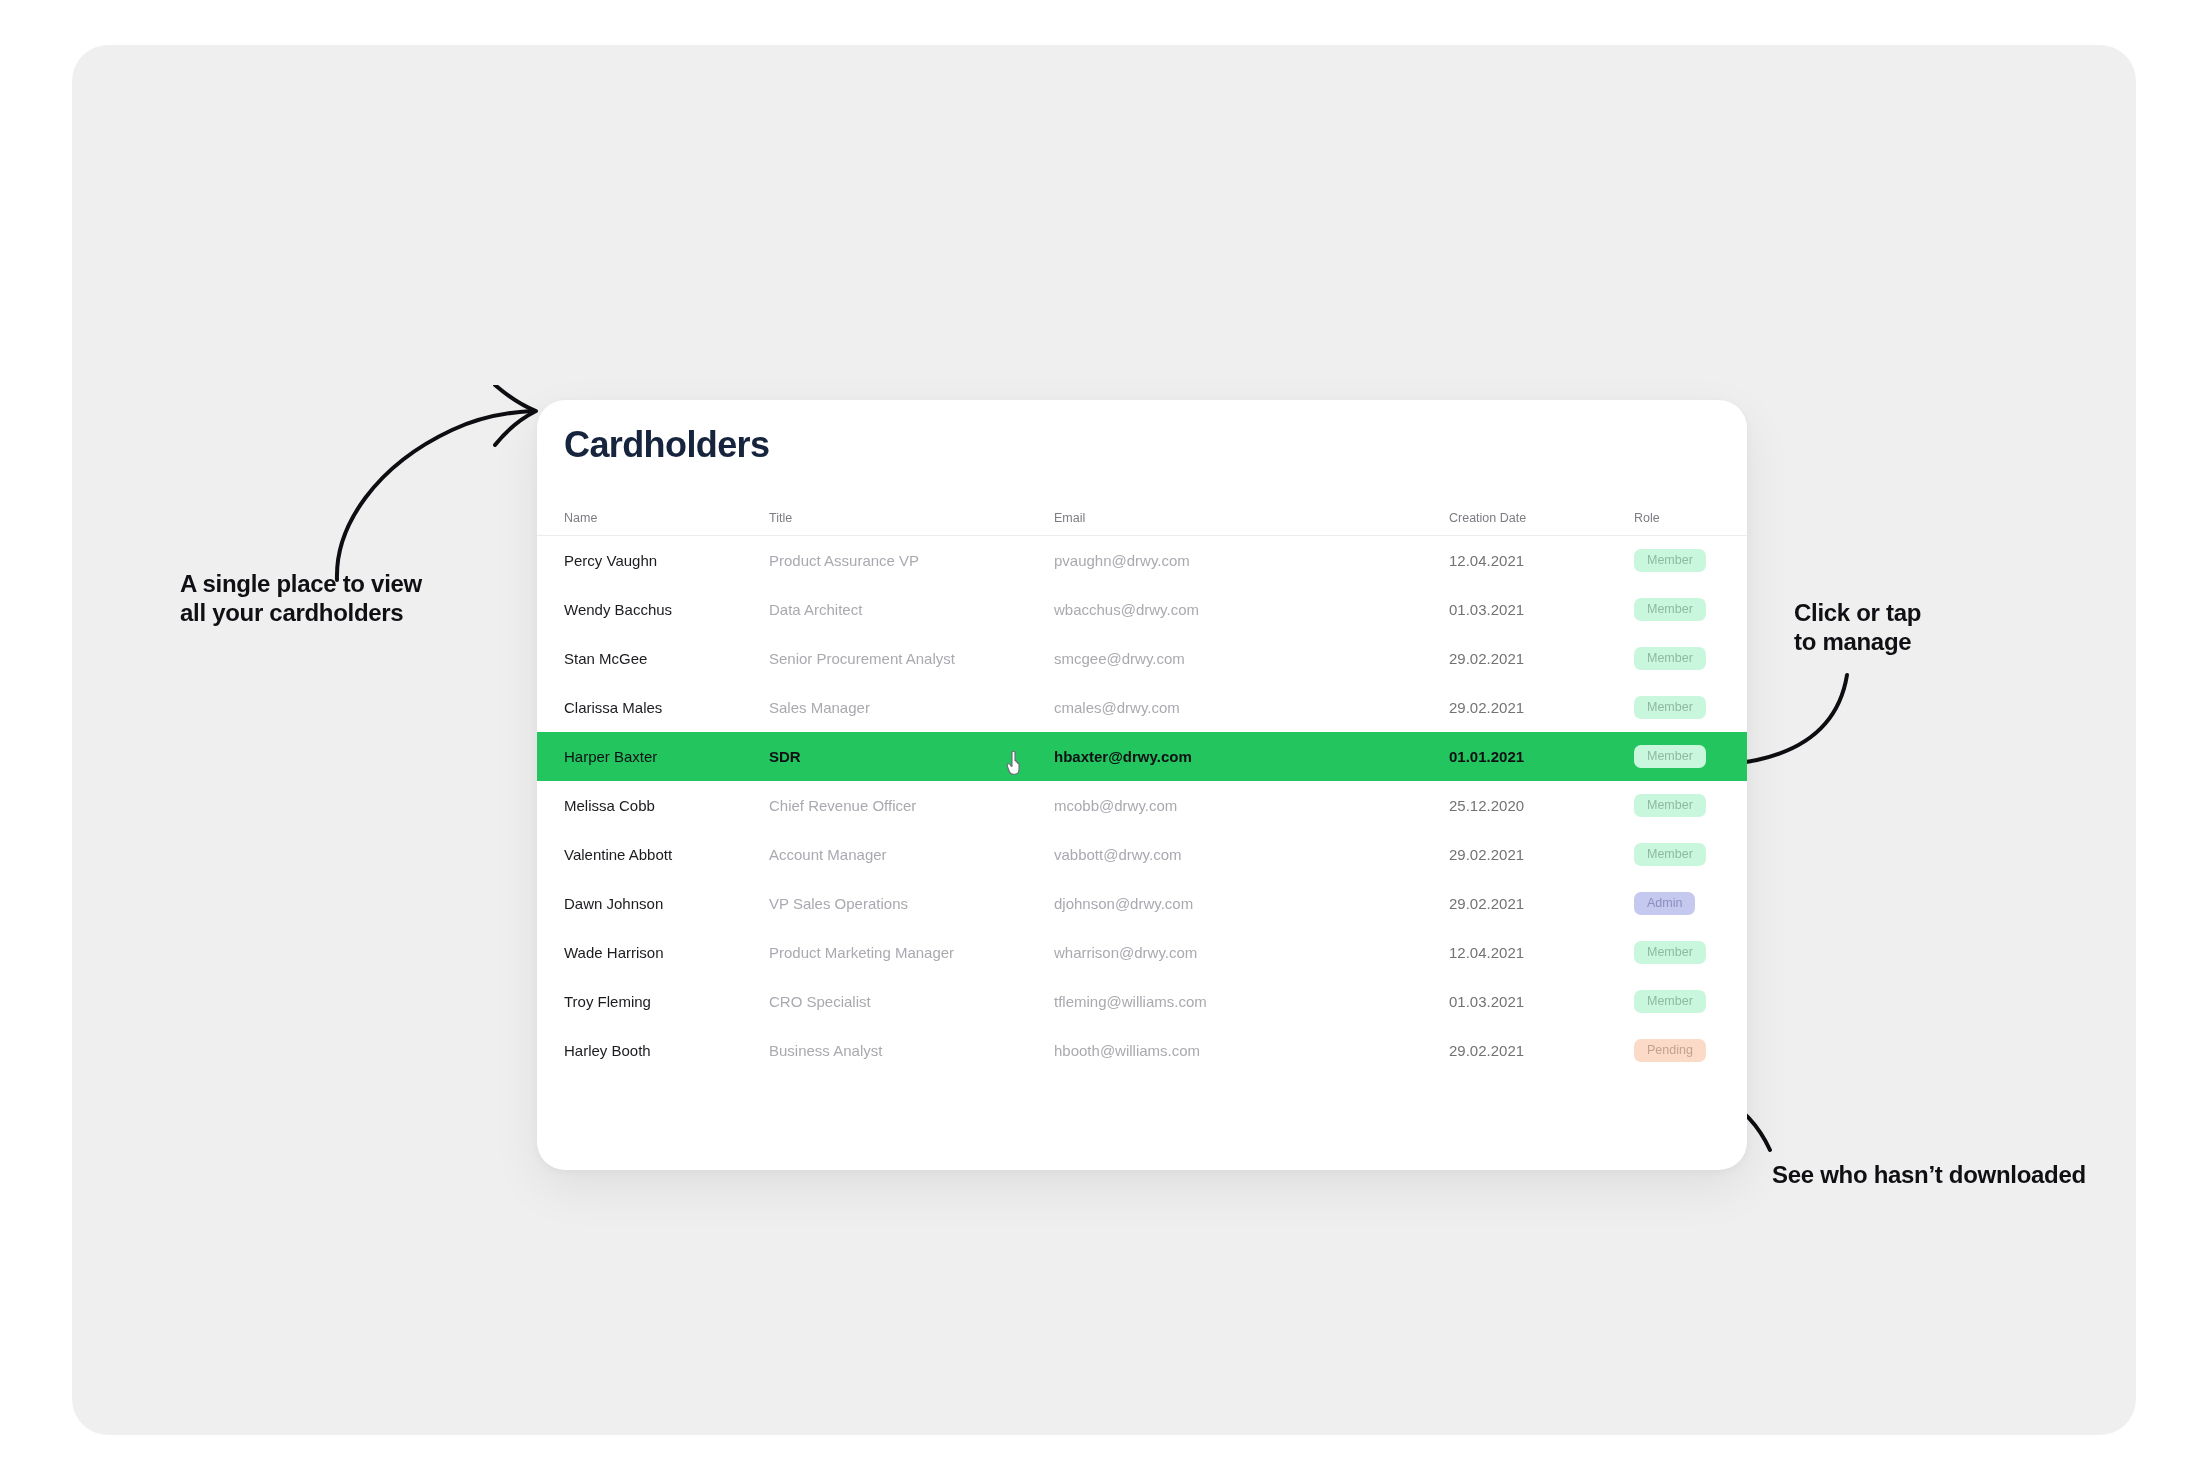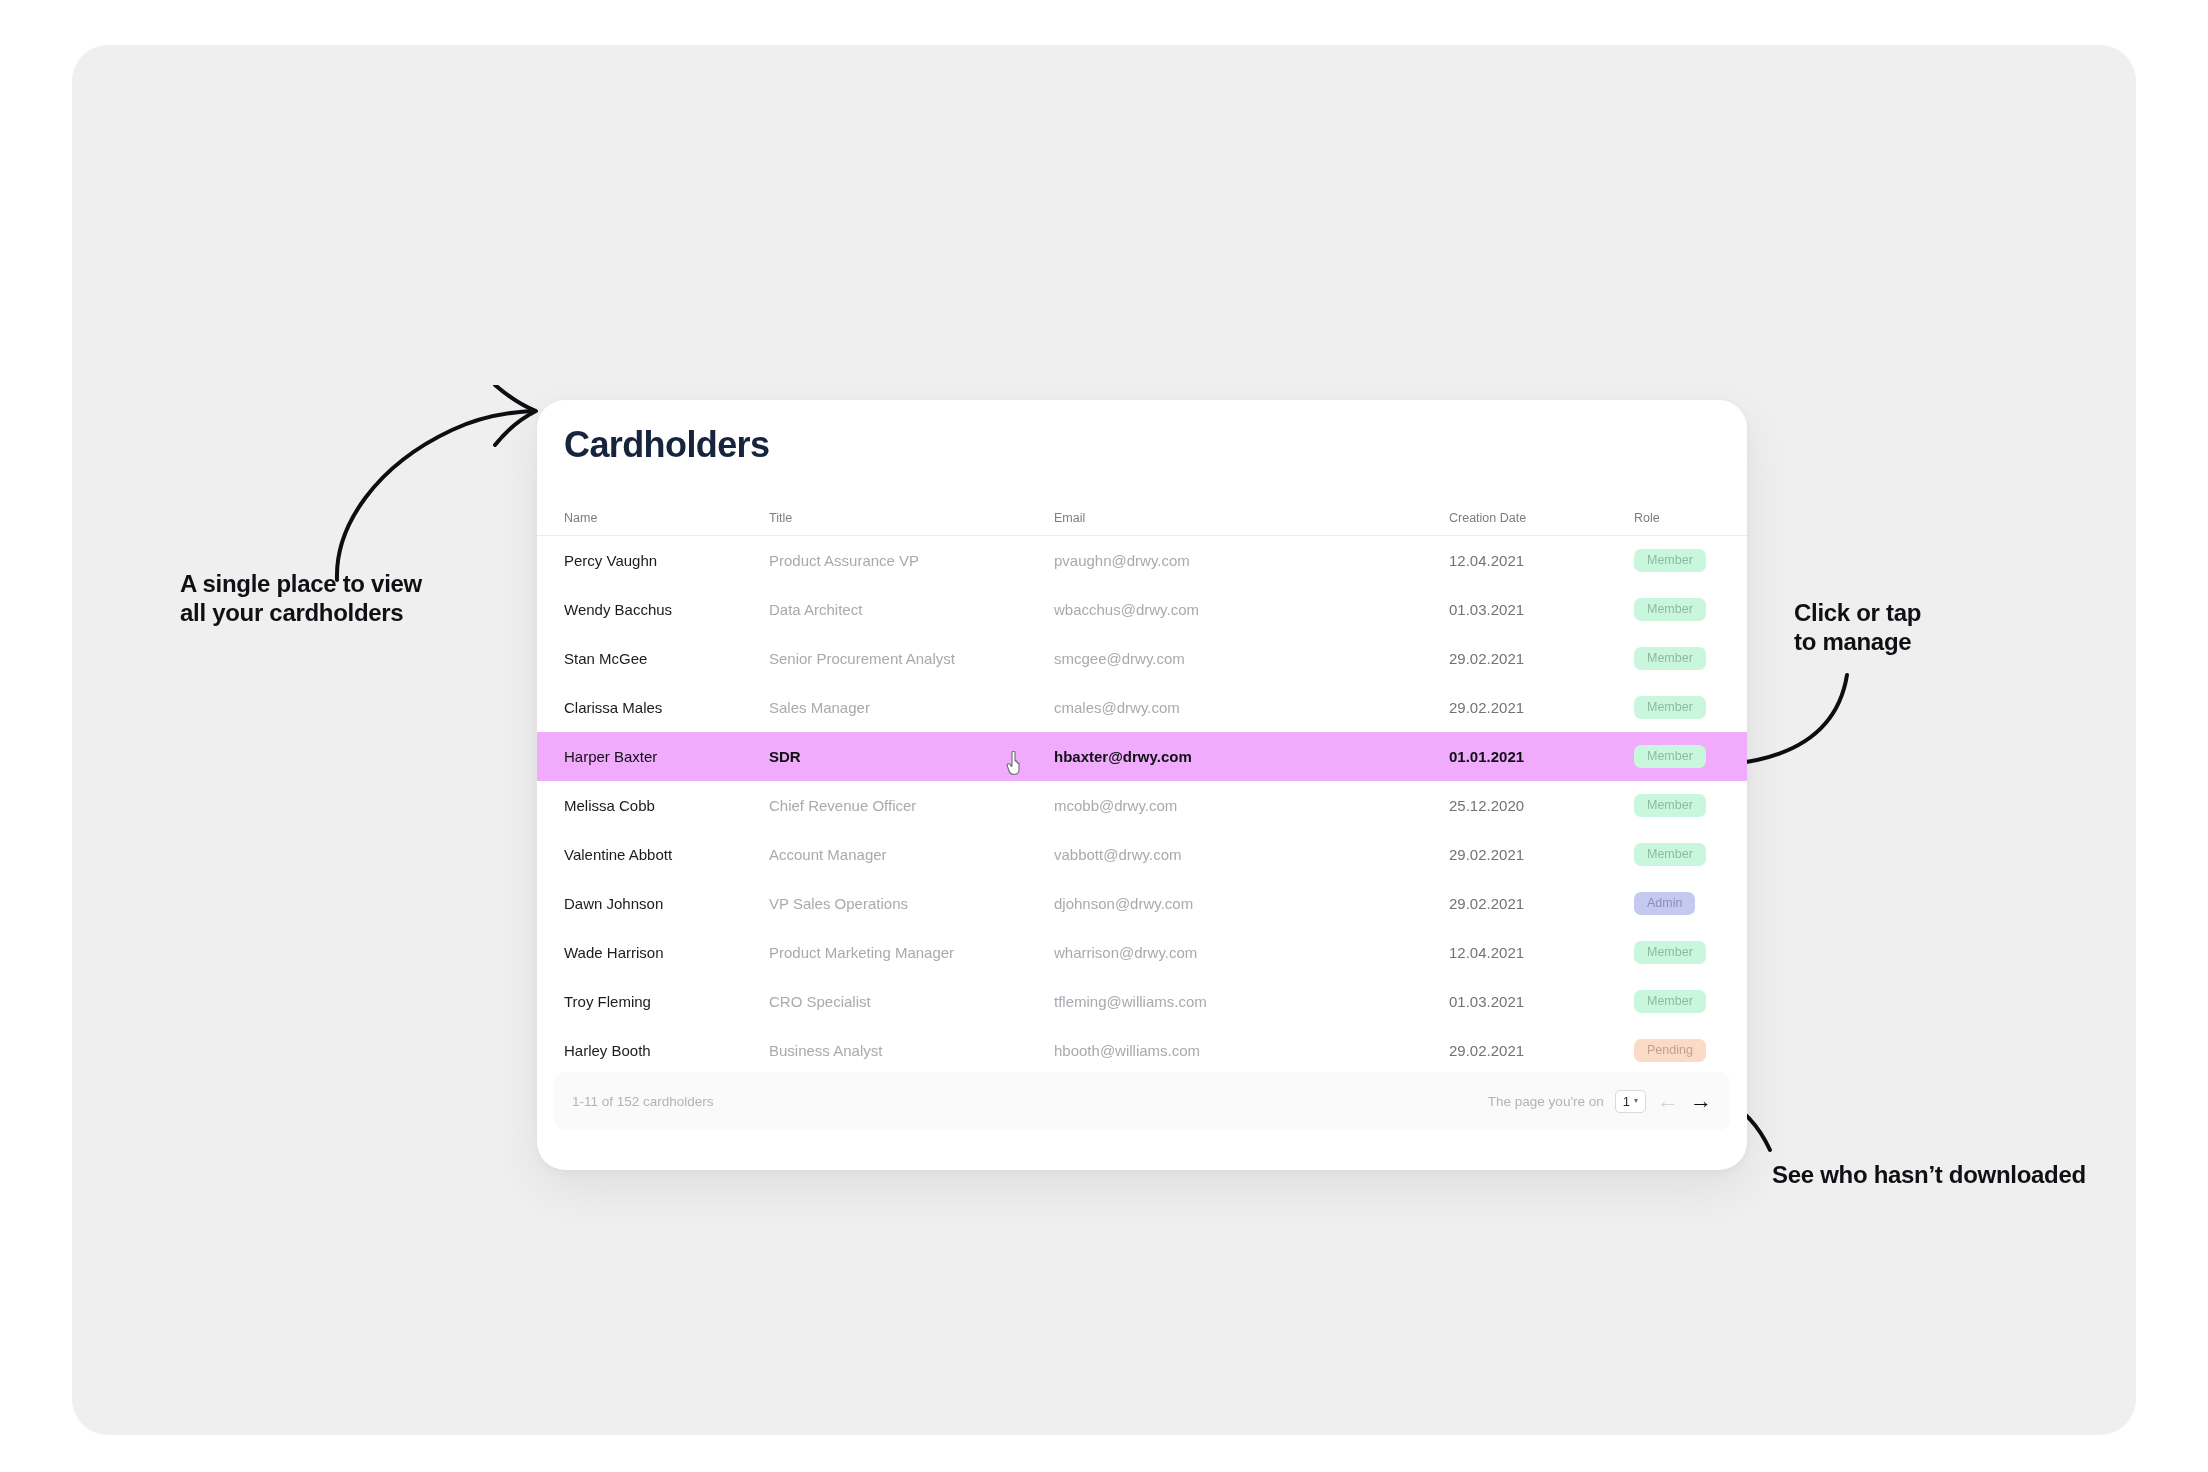--- a/index.html
+++ b/index.html
@@ -63,21 +63,21 @@
     align-items: center;
     height: 49px;
     padding: 0 27px;
     box-sizing: border-box;
   }
   .row.header {
     height: 36px;
     border-bottom: 1px solid #ececec;
   }
   .row.selected {
-    background: #f0abfc;
+    background: #22c55e;
   }
   .c-name  { width: 205px; flex: none; }
   .c-title { width: 285px; flex: none; }
   .c-email { width: 395px; flex: none; }
   .c-date  { width: 185px; flex: none; }
   .c-role  { width: 110px; flex: none; }
 
   .row.header .c-name,
   .row.header .c-title,
   .row.header .c-email,
@@ -299,35 +299,20 @@
           <div class="row">
             <div class="c-name">Harley Booth</div>
             <div class="c-title">Business Analyst</div>
             <div class="c-email">hbooth@williams.com</div>
             <div class="c-date">29.02.2021</div>
             <div class="c-role"><span class="badge pending">Pending</span></div>
           </div>
         </div>
     </div>
 
-    <div id="footer">
-      <div id="footer-count">1-11 of 152 cardholders</div>
-
-      <div id="pager">
-        <span id="pager-label">The page you're on</span>
-
-        <span id="page-select">
-          <span>1</span>
-          <span class="caret">▾</span>
-        </span>
-
-        <span class="arrow prev">←</span>
-        <span class="arrow next">→</span>
-      </div>
-    </div>
   </div>
 
   <svg id="hand-cursor" viewBox="0 0 20 24">
     <path d="M6 1.7 C6 0.8 6.7 0.2 7.5 0.2 C8.3 0.2 9 0.8 9 1.7 L9 9.6
              L10.2 9.6 L10.2 11 L11.6 11 L11.6 12.2 L13 12.2
              L13 18.5 C13 21.1 11.2 23.2 8.7 23.2 L7.2 23.2
              C5.2 23.2 3.8 21.9 3.2 20.2 L1.2 14.8 C0.9 13.9 1.4 13 2.3 12.8
              C3 12.6 3.8 12.9 4.2 13.6 L5.2 15.3 L6 15.3 Z" fill="#ffffff" stroke="#6b6b72" stroke-width="1.1" stroke-linejoin="round"></path>
   </svg>
 

